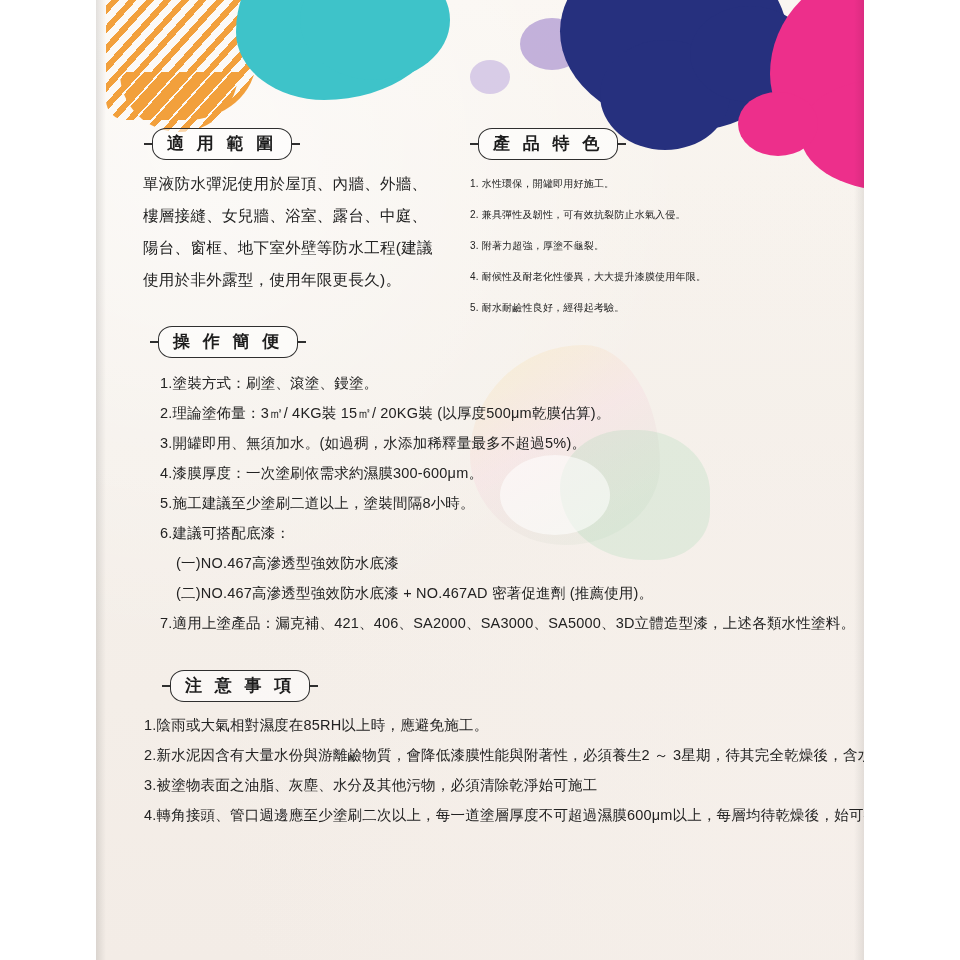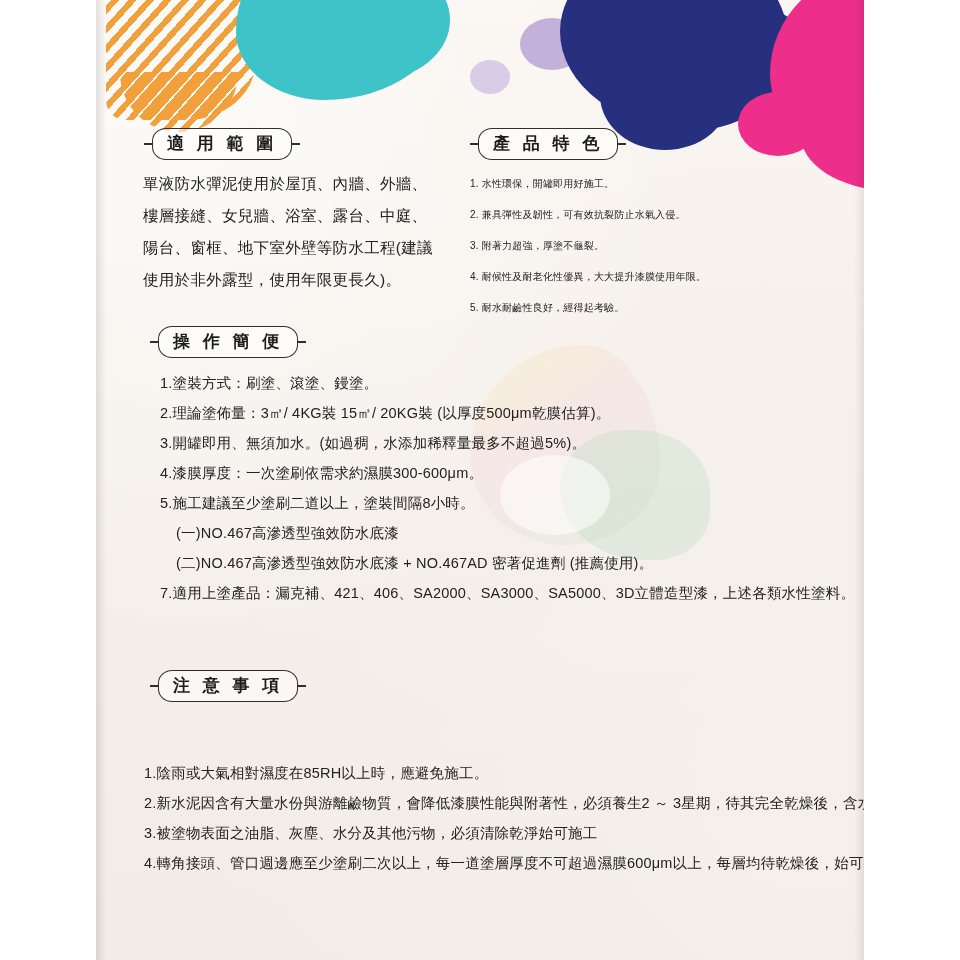--- a/index.html
+++ b/index.html
@@ -168,22 +168,22 @@
   .list.small li{font-size:14.5px;line-height:30px;}
   .sub{padding-left:16px;}
 
   
   #h-scope{left:152px;top:128px;}
   #p-scope{left:143px;top:168px;width:300px;}
   #h-feature{left:478px;top:128px;}
   #l-feature{left:470px;top:168px;}
   #h-operate{left:158px;top:326px;}
   #l-operate{left:160px;top:368px;}
-  #h-notes{left:158px;top:670px;}
-  #l-notes{left:144px;top:710px;margin-top:48px;}
+  #h-notes{left:170px;top:670px;}
+  #l-notes{left:144px;top:710px;}
   .multiline{white-space:normal;width:700px;}
 </style>
 </head>
 <body>
 
 <div id="page">
   <div id="paper"></div>
 
   <div class="deco" id="stripes"></div>
   <div class="deco" id="stripes2"></div>
@@ -216,20 +216,21 @@
       <li>5. 耐水耐鹼性良好，經得起考驗。</li>
     </ul>
 
     <div class="heading" id="h-operate">操 作 簡 便</div>
     <ul class="list small" id="l-operate">
       <li>1.塗裝方式：刷塗、滾塗、鏝塗。</li>
       <li>2.理論塗佈量：3㎡/ 4KG裝  15㎡/ 20KG裝 (以厚度500μm乾膜估算)。</li>
       <li>3.開罐即用、無須加水。(如過稠，水添加稀釋量最多不超過5%)。</li>
       <li>4.漆膜厚度：一次塗刷依需求約濕膜300-600μm。</li>
       <li>5.施工建議至少塗刷二道以上，塗裝間隔8小時。</li>
+      <li>6.建議可搭配底漆：</li>
       <li class="sub">(一)NO.467高滲透型強效防水底漆</li>
       <li class="sub">(二)NO.467高滲透型強效防水底漆 + NO.467AD 密著促進劑 (推薦使用)。</li>
       <li class="multiline">7.適用上塗產品：漏克補、421、406、SA2000、SA3000、SA5000、3D立體造型漆，上述各類水性塗料。</li>
     </ul>
 
     <div class="heading" id="h-notes">注 意 事 項</div>
     <ul class="list small" id="l-notes">
       <li>1.陰雨或大氣相對濕度在85RH以上時，應避免施工。</li>
       <li class="multiline">2.新水泥因含有大量水份與游離鹼物質，會降低漆膜性能與附著性，必須養生2 ～ 3星期，待其完全乾燥後，含水率在12% 以下，始可施工。</li>
       <li>3.被塗物表面之油脂、灰塵、水分及其他污物，必須清除乾淨始可施工</li>

